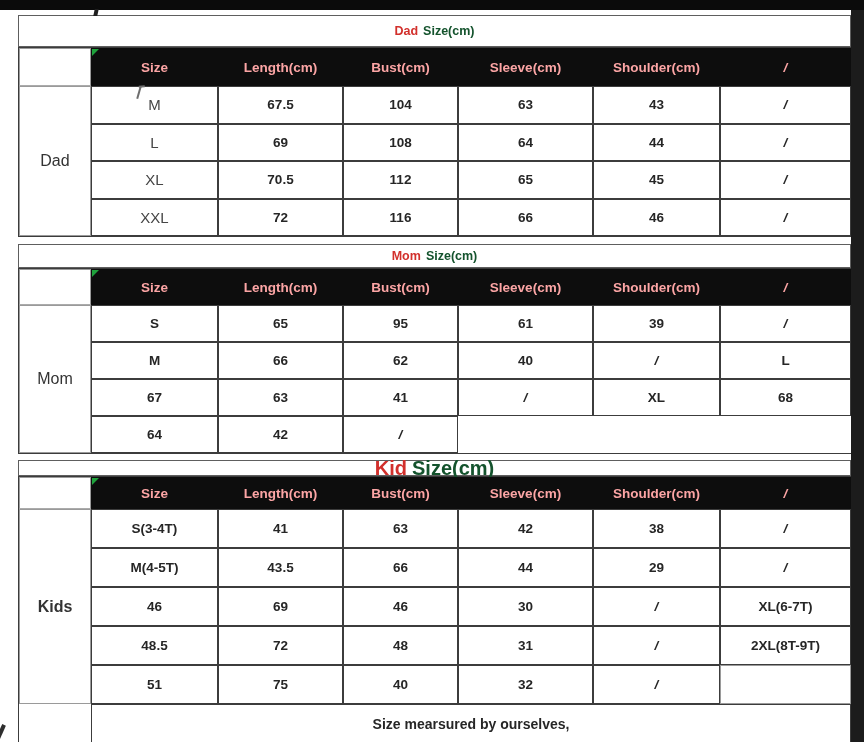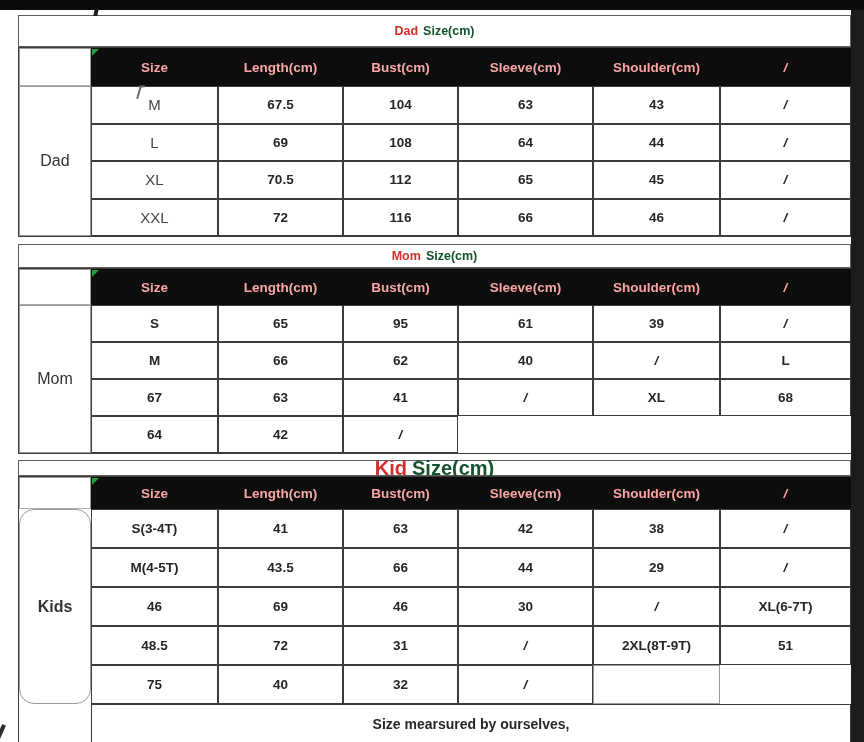--- a/index.html
+++ b/index.html
@@ -191,41 +191,42 @@
         </div>
         <div class="cell hcell c3">
           <span>Sleeve(cm)</span>
         </div>
         <div class="cell hcell c4">
           <span>Shoulder(cm)</span>
         </div>
         <div class="cell hcell c5">
           <span>/</span>
         </div>
-        <div class="cell label-cell" style="grid-row: 2 / span 5; border-radius: 15px;">Kids</div>
+        <div class="cell label-cell" style="grid-row: 2 / span 5;">Kids</div>
         <div class="cell dcell c0">S(3-4T)</div>
         <div class="cell dcell c1">41</div>
         <div class="cell dcell c2">63</div>
         <div class="cell dcell c3">42</div>
         <div class="cell dcell c4">38</div>
         <div class="cell dcell c5">/</div>
         <div class="cell dcell c0">M(4-5T)</div>
         <div class="cell dcell c1">43.5</div>
         <div class="cell dcell c2">66</div>
         <div class="cell dcell c3">44</div>
         <div class="cell dcell c4">29</div>
         <div class="cell dcell c5">/</div>
         <div class="cell dcell c1">46</div>
         <div class="cell dcell c2">69</div>
         <div class="cell dcell c3">46</div>
         <div class="cell dcell c4">30</div>
         <div class="cell dcell c5">/</div>
         <div class="cell dcell c0">XL(6-7T)</div>
         <div class="cell dcell c1">48.5</div>
         <div class="cell dcell c2">72</div>
+        <div class="cell dcell c3">48</div>
         <div class="cell dcell c4">31</div>
         <div class="cell dcell c5">/</div>
         <div class="cell dcell c0">2XL(8T-9T)</div>
         <div class="cell dcell c1">51</div>
         <div class="cell dcell c2">75</div>
         <div class="cell dcell c3">40</div>
         <div class="cell dcell c4">32</div>
         <div class="cell dcell c5">/</div>
         <div class="cell label-empty"></div>
         <div class="cell footer-cell" style="grid-column: 2 / span 6;">Size mearsured by ourselves,</div>

